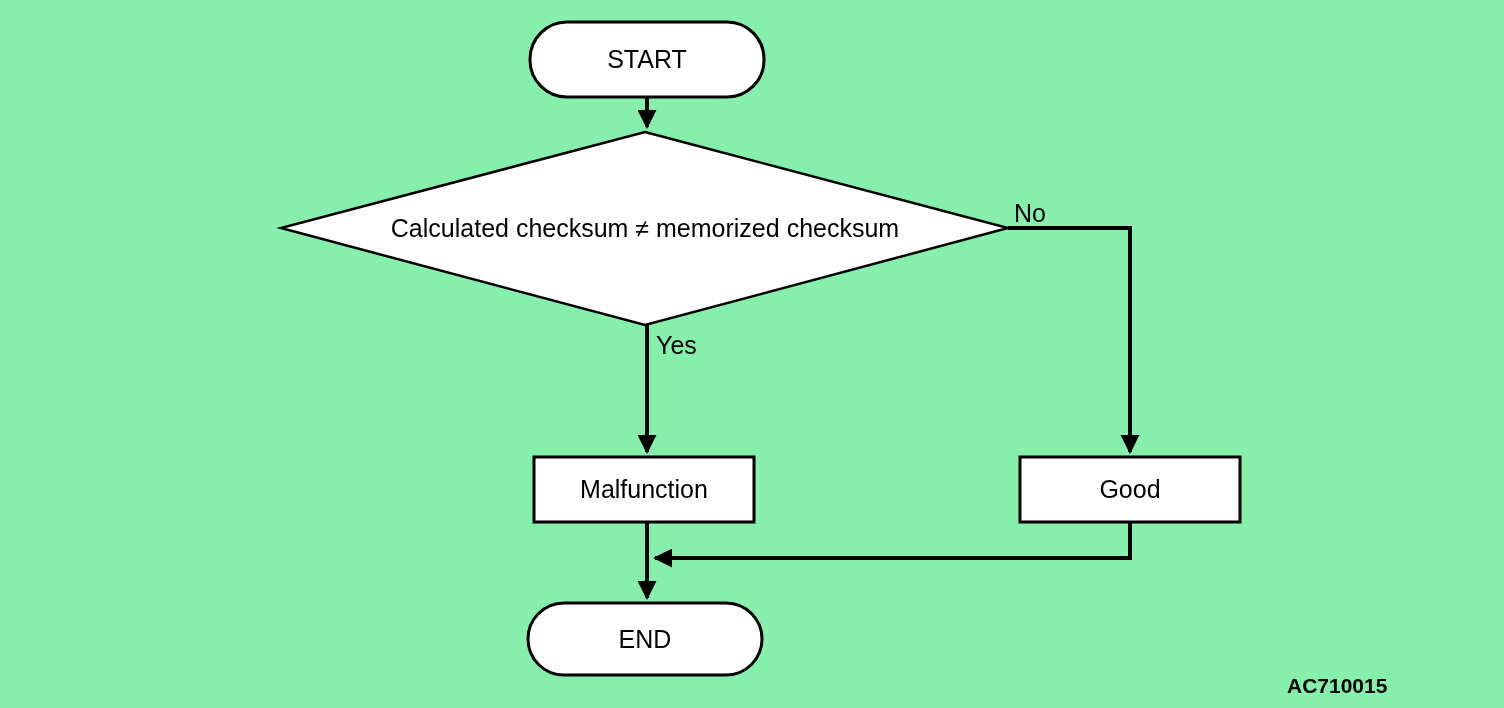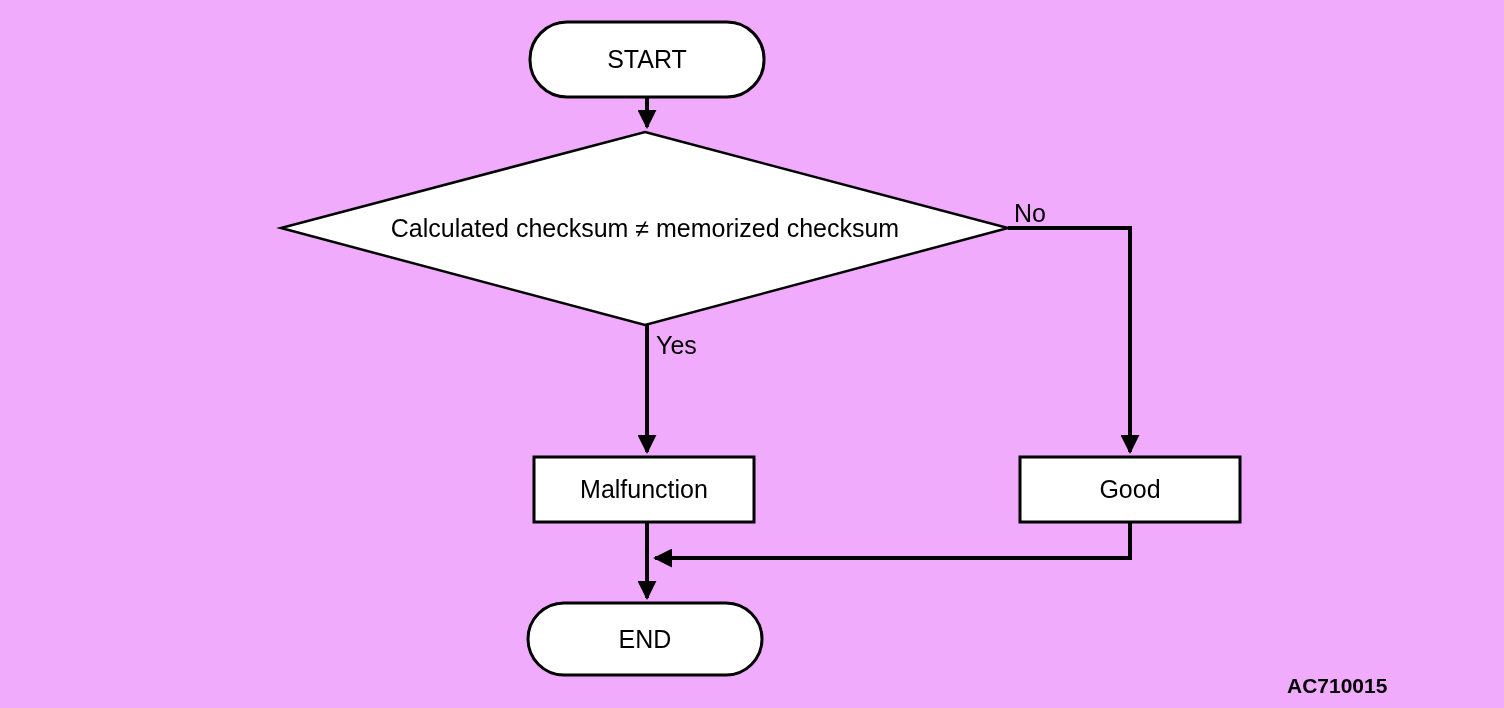--- a/index.html
+++ b/index.html
@@ -5,21 +5,21 @@
   html, body {
     margin: 0;
     padding: 0;
     background: #ffffff;
     font-family: "Liberation Sans", "DejaVu Sans", sans-serif;
   }
   .canvas {
     position: relative;
     width: 1504px;
     height: 708px;
-    background: #f0abfc;
+    background: #86efac;
     overflow: hidden;
   }
   svg text {
     font-family: "Liberation Sans", "DejaVu Sans", sans-serif;
     fill: #000000;
   }
   .node-label {
     font-size: 25px;
   }
   .edge-label {

